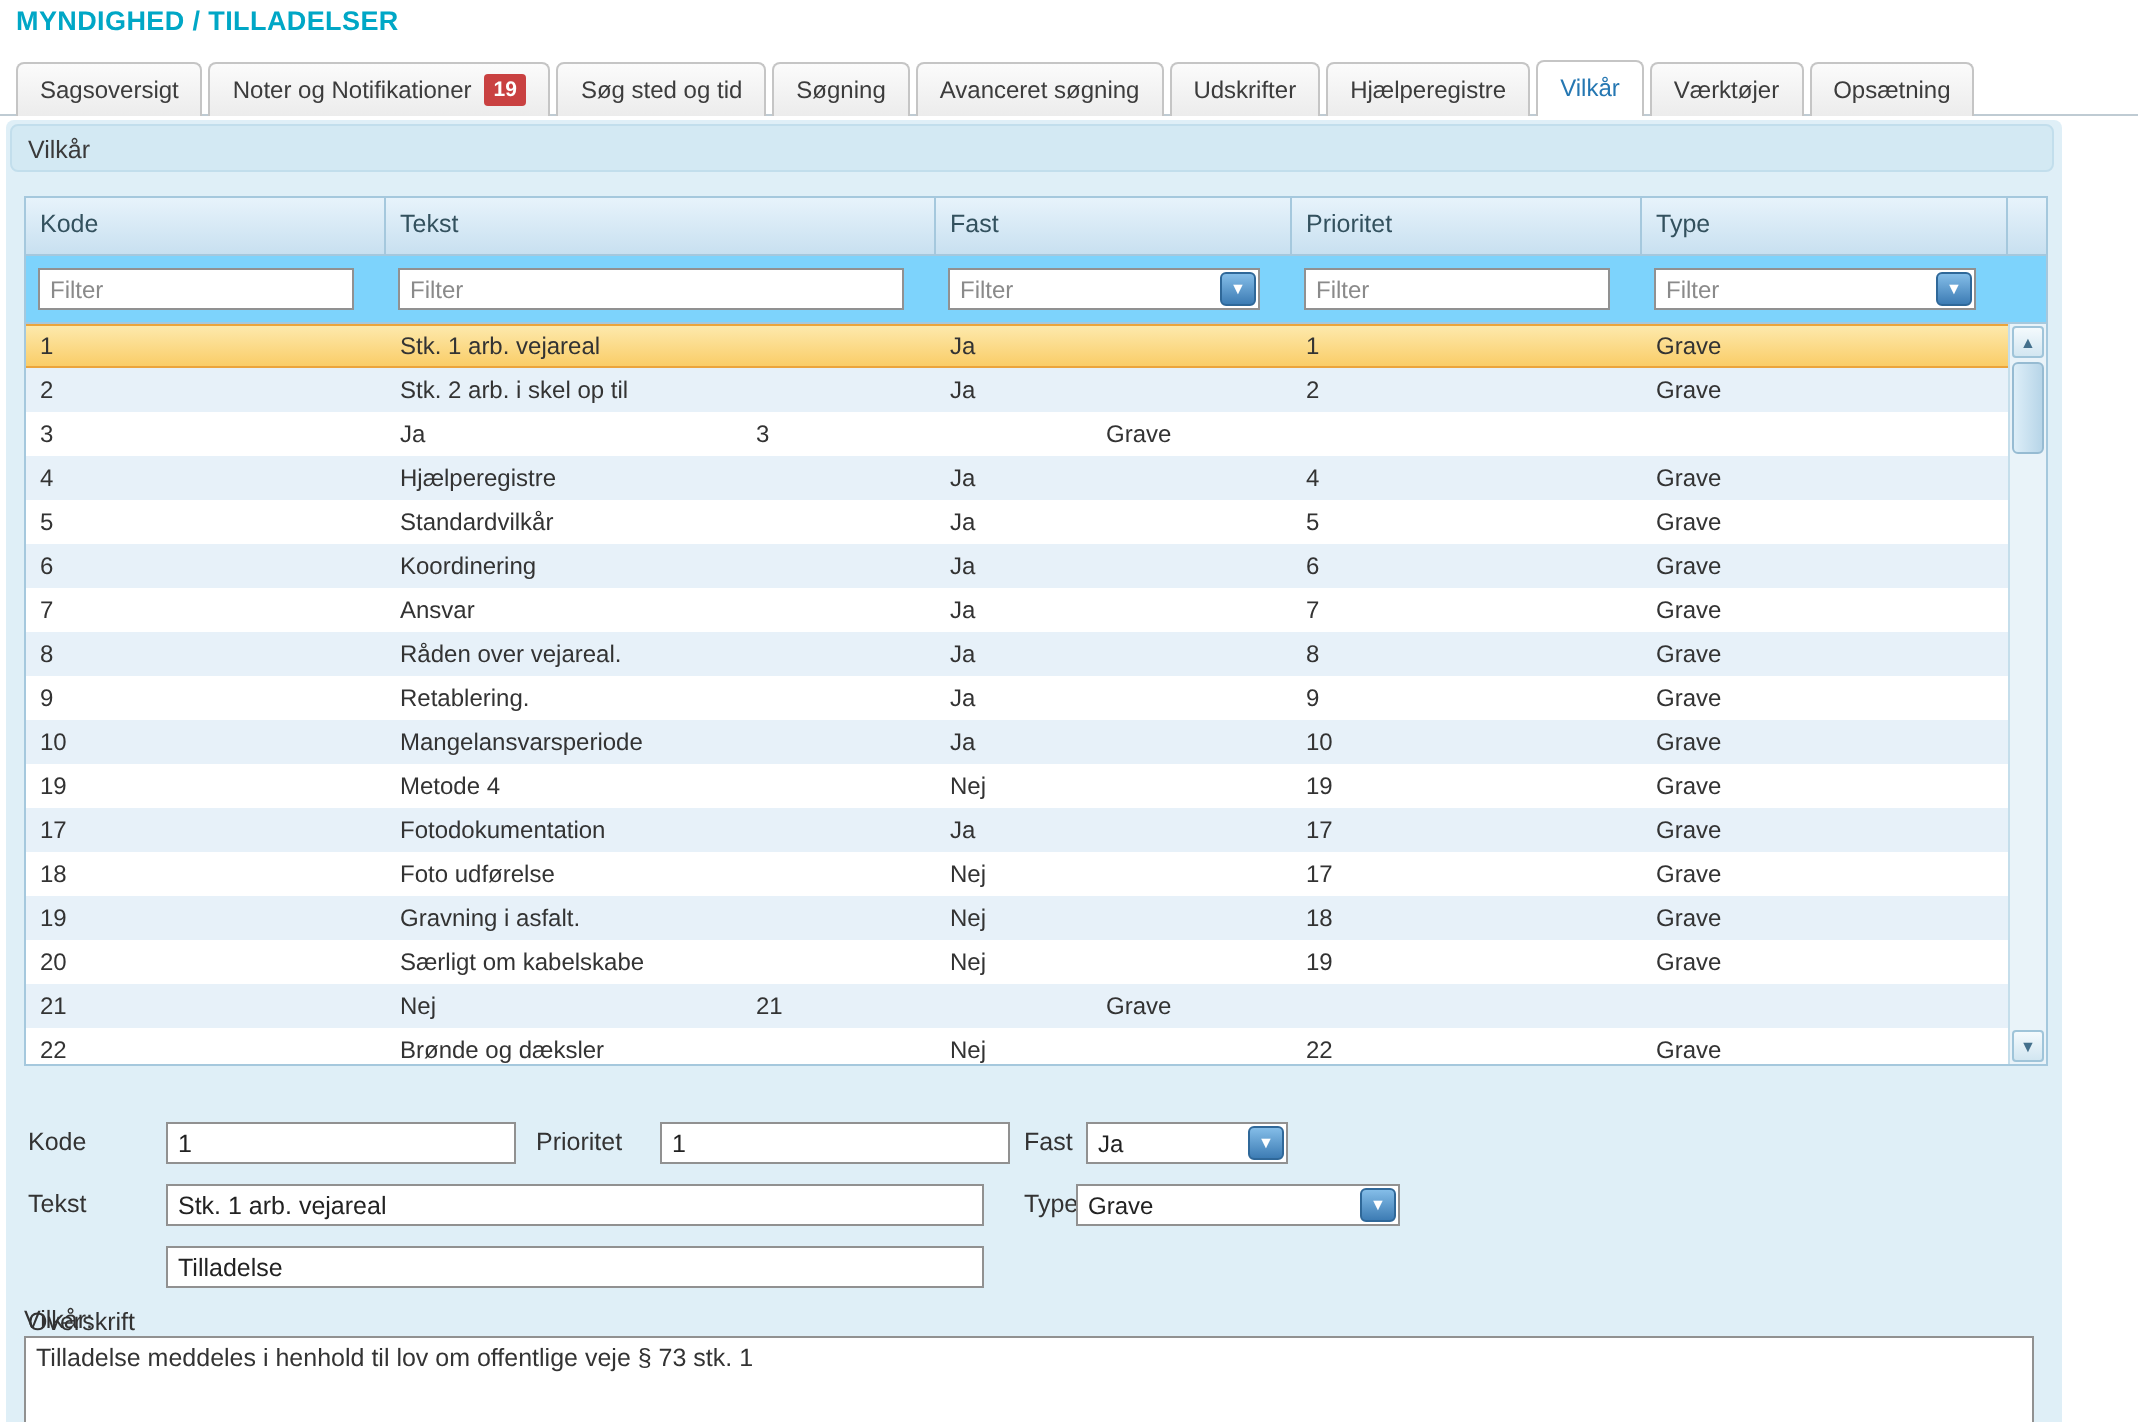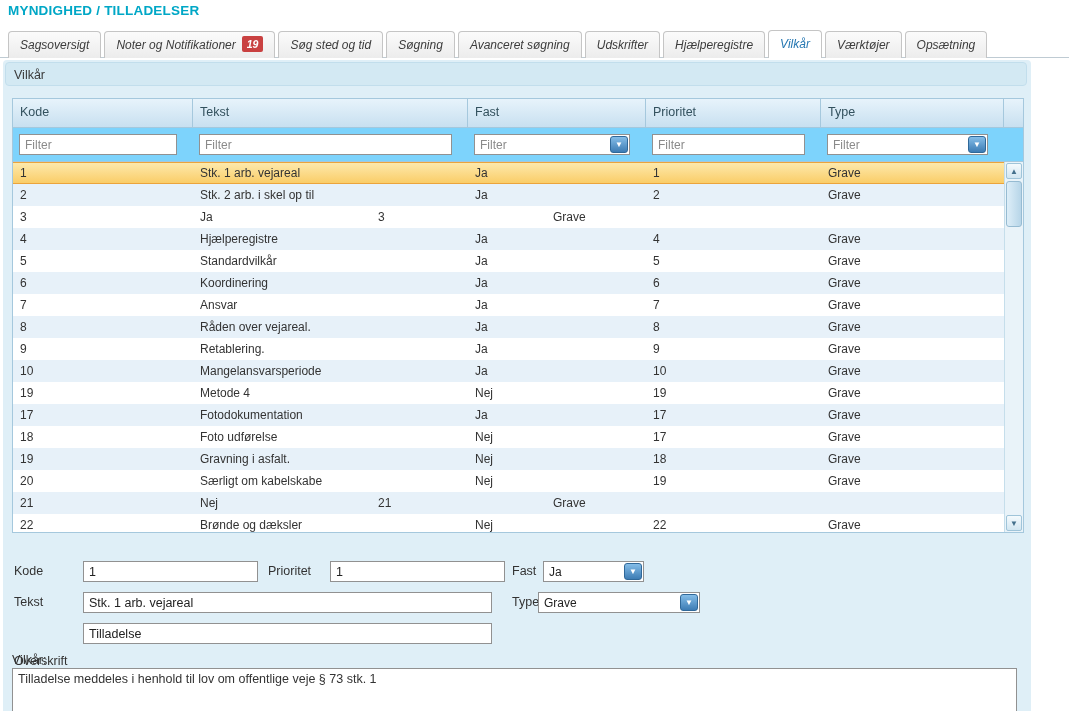--- a/index.html
+++ b/index.html
@@ -5,21 +5,21 @@
   * { margin:0; padding:0; }
   html,body { width:1069px; height:711px; overflow:hidden; background:#fff;
               font-family:"Liberation Sans", sans-serif; position:relative; }
 
   .page-title { position:absolute; left:8px; top:3px; font-size:13.5px; font-weight:bold;
                 color:var(--accent-title,#00A7C6); letter-spacing:.2px; }
 
   
   .tabbar { position:absolute; left:0; top:30px; width:1069px; height:28px;
             border-bottom:1px solid #BFCBD3; padding-left:8px; box-sizing:border-box;
-            white-space:nowrap;font-style:italic; }
+            white-space:nowrap; }
   .tab { display:inline-block; height:27px; line-height:26px; padding:0 11px; margin-right:3px;
          background:linear-gradient(#FBFBFB,#ECECEC); border:1px solid #C5C5C5; border-bottom:none;
          border-radius:4px 4px 0 0; font-size:12px; color:#3c3c3c; box-sizing:border-box;
          vertical-align:bottom; cursor:pointer; }
   .tab.active { background:#fff; color:var(--tab-active,#2577B2); height:28px; position:relative; z-index:2; }
   .badge { display:inline-block; background:var(--badge-red,#C94141); color:#fff; font-size:10.5px;
            font-weight:bold; line-height:14px; padding:1px 5px; border-radius:2px; margin-left:6px;
            position:relative; top:-1px; }
 
   

